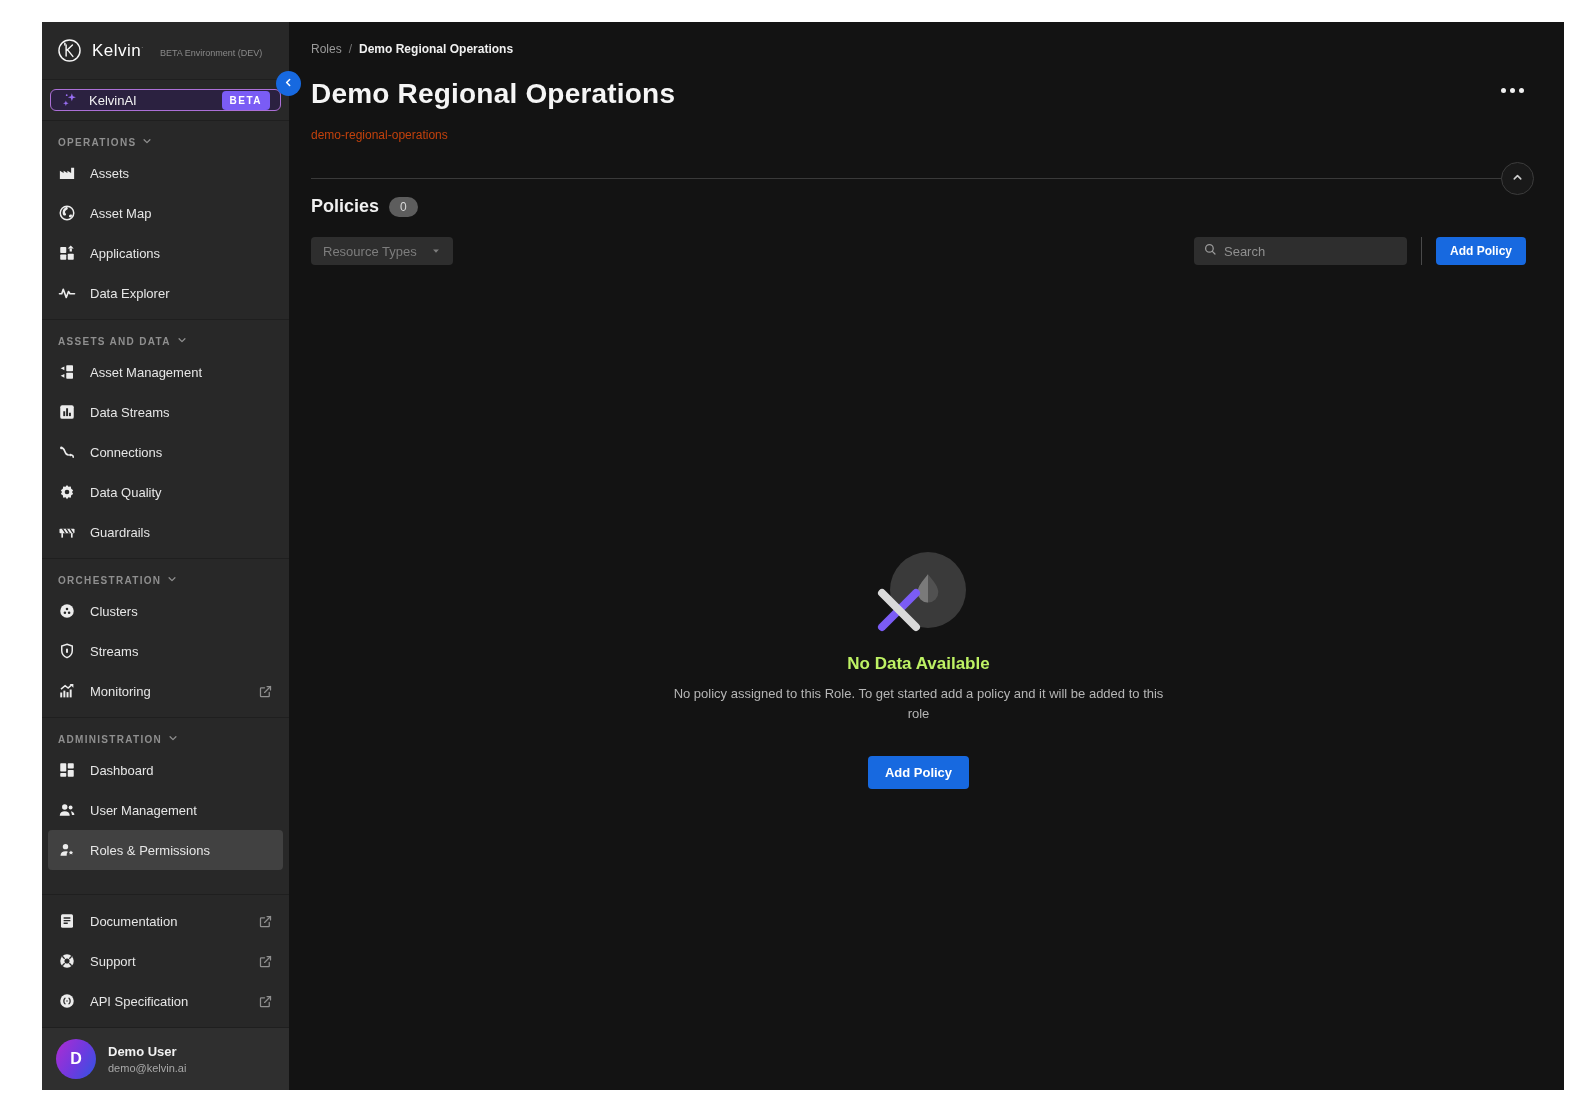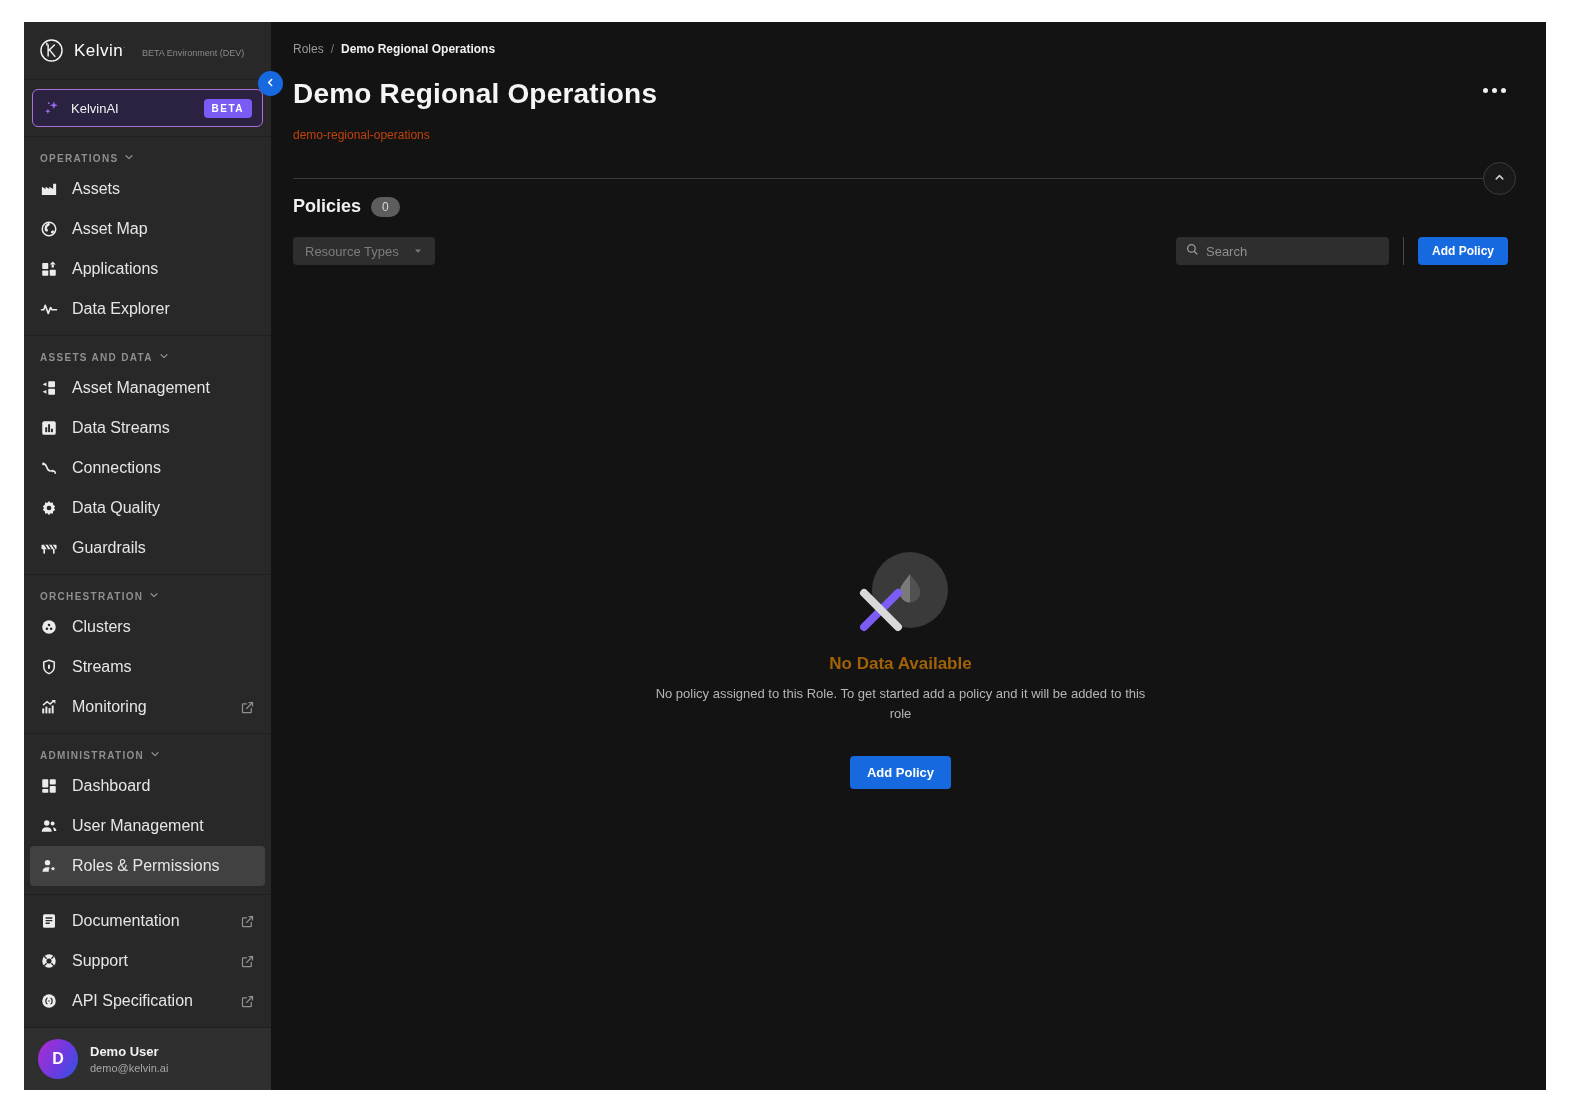--- a/index.html
+++ b/index.html
@@ -1,35 +1,35 @@
 <!DOCTYPE html>
 <html><head>
 <meta charset="utf-8">
 <style>
   * { box-sizing: border-box; margin: 0; padding: 0; }
   html,body { width:1584px; height:1120px; background:#ffffff; font-family:"Liberation Sans", sans-serif; }
-  .app { position:absolute; left:24px; top:22px; width:1522px; height:1068px; display:flex; overflow:hidden; background:#131313; }
+  .app { position:absolute; left:42px; top:22px; width:1522px; height:1068px; display:flex; overflow:hidden; background:#131313; }
 
   
   .sidebar { position:relative; width:247px; min-width:247px; background:#282828; display:flex; flex-direction:column; color:#e3e3e3; }
   .logo-row { height:58px; display:flex; align-items:center; padding:0 14px; border-bottom:1px solid #1f1f1f; }
   .logo-mark { width:27px; height:27px; margin-right:9px; }
   .logo-name { font-size:17px; color:#fdfdfd; letter-spacing:.5px; font-weight:400; }
   .logo-sup { font-size:8px; vertical-align:top; color:#cfcfcf; }
   .logo-env { font-size:9px; color:#8a8a8a; margin-left:16px; margin-top:4px; }
 
   .collapse-btn { position:absolute; left:234px; top:49px; width:25px; height:25px; border-radius:50%; background:#1769e0; border:none; display:flex; align-items:center; justify-content:center; z-index:5; cursor:pointer; }
 
-  .kelvinai { margin:9px 8px; height:38px; border:1px solid #ab6fd6; border-radius:6px; background:#2b2140; display:flex; align-items:center; padding:8px 10px; gap:10px; cursor:pointer; }
+  .kelvinai { margin:9px 8px; height:22px; border:1px solid #ab6fd6; border-radius:6px; background:#2b2140; display:flex; align-items:center; padding:8px 10px; gap:10px; cursor:pointer; }
   .kelvinai-label { font-size:13px; color:#f2f2f2; }
   .beta-badge { margin-left:auto; background:#7a5cf5; color:#fff; font-size:10px; font-weight:bold; letter-spacing:1.5px; padding:4px 8px; border-radius:4px; }
 
   .nav-section { border-top:1px solid #1f1f1f; padding:4px 0 6px;text-align:center; }
   .section-header { display:flex; align-items:center; gap:6px; padding:11px 16px 5px; font-size:10px; font-weight:bold; color:#8f8f8f; letter-spacing:1.3px; cursor:pointer; }
-  .nav-item { height:40px; display:flex; align-items:center; gap:14px; padding:0 16px; font-size:16px; color:#e6e6e6; cursor:pointer; }
+  .nav-item { height:40px; display:flex; align-items:center; gap:14px; padding:0 16px; font-size:13px; color:#e6e6e6; cursor:pointer; }
   .nav-item.selected { margin:0 6px; padding:0 10px; background:#414141; border-radius:4px; }
   .nav-icon { width:18px; height:18px; display:flex; align-items:center; justify-content:center; color:#ececec; flex:0 0 18px; }
   .nav-icon svg { width:18px; height:18px; }
   .ext-icon { margin-left:auto; width:15px; height:15px; color:#8f8f8f; }
   .ext-icon svg { width:15px; height:15px; }
 
   .sidebar-footer { margin-top:auto; border-top:1px solid #1f1f1f; padding:6px 0; }
   .user-row { display:flex; align-items:center; gap:12px; padding:11px 14px; background:#2f2f2f; border-top:1px solid #1f1f1f; cursor:pointer; }
   .avatar { width:40px; height:40px; border-radius:50%; background:linear-gradient(120deg,#a22fd4 10%,#6d3ae0 55%,#2f55e0 100%); color:#fff; font-size:16px; font-weight:bold; display:flex; align-items:center; justify-content:center; }
   .user-name { font-size:13px; font-weight:bold; color:#f2f2f2; }
@@ -64,21 +64,21 @@
   .v-divider { width:1px; height:28px; background:#4a4a4a; }
   .btn-blue { background:#1769e0; color:#fff; border:none; border-radius:4px; font-size:12px; font-weight:bold; height:28px; padding:0 14px; cursor:pointer; font-family:"Liberation Sans",sans-serif; }
 
   .empty-state { margin-top:287px; display:flex; flex-direction:column; align-items:center; }
   .empty-icon-wrap { position:relative; width:95px; height:80px; }
   .empty-circle { position:absolute; right:0; top:0; width:76px; height:76px; border-radius:50%; background:#3a3a3a; display:flex; align-items:center; justify-content:center; }
   .empty-circle svg { width:40px; height:40px; }
   .x-bar { position:absolute; width:56px; height:8px; border-radius:4px; }
   .x-bar.purple { left:0; bottom:18px; background:#7b5cf5; transform:rotate(-45deg); }
   .x-bar.light { left:0; bottom:18px; background:#d9d9d9; transform:rotate(45deg); }
-  .empty-title { margin-top:22px; font-size:17px; font-weight:bold; color:#a16207; }
+  .empty-title { margin-top:22px; font-size:17px; font-weight:bold; color:#bef264; }
   .empty-desc { margin-top:10px; font-size:13px; color:#b5b5b5; line-height:1.5; width:500px; text-align:center; }
   .empty-state .btn-blue.big { margin-top:33px; height:33px; padding:0 17px; font-size:13px; }
 </style>
 </head>
 <body>
 
 <div class="app">
 
   <nav class="sidebar">
 

